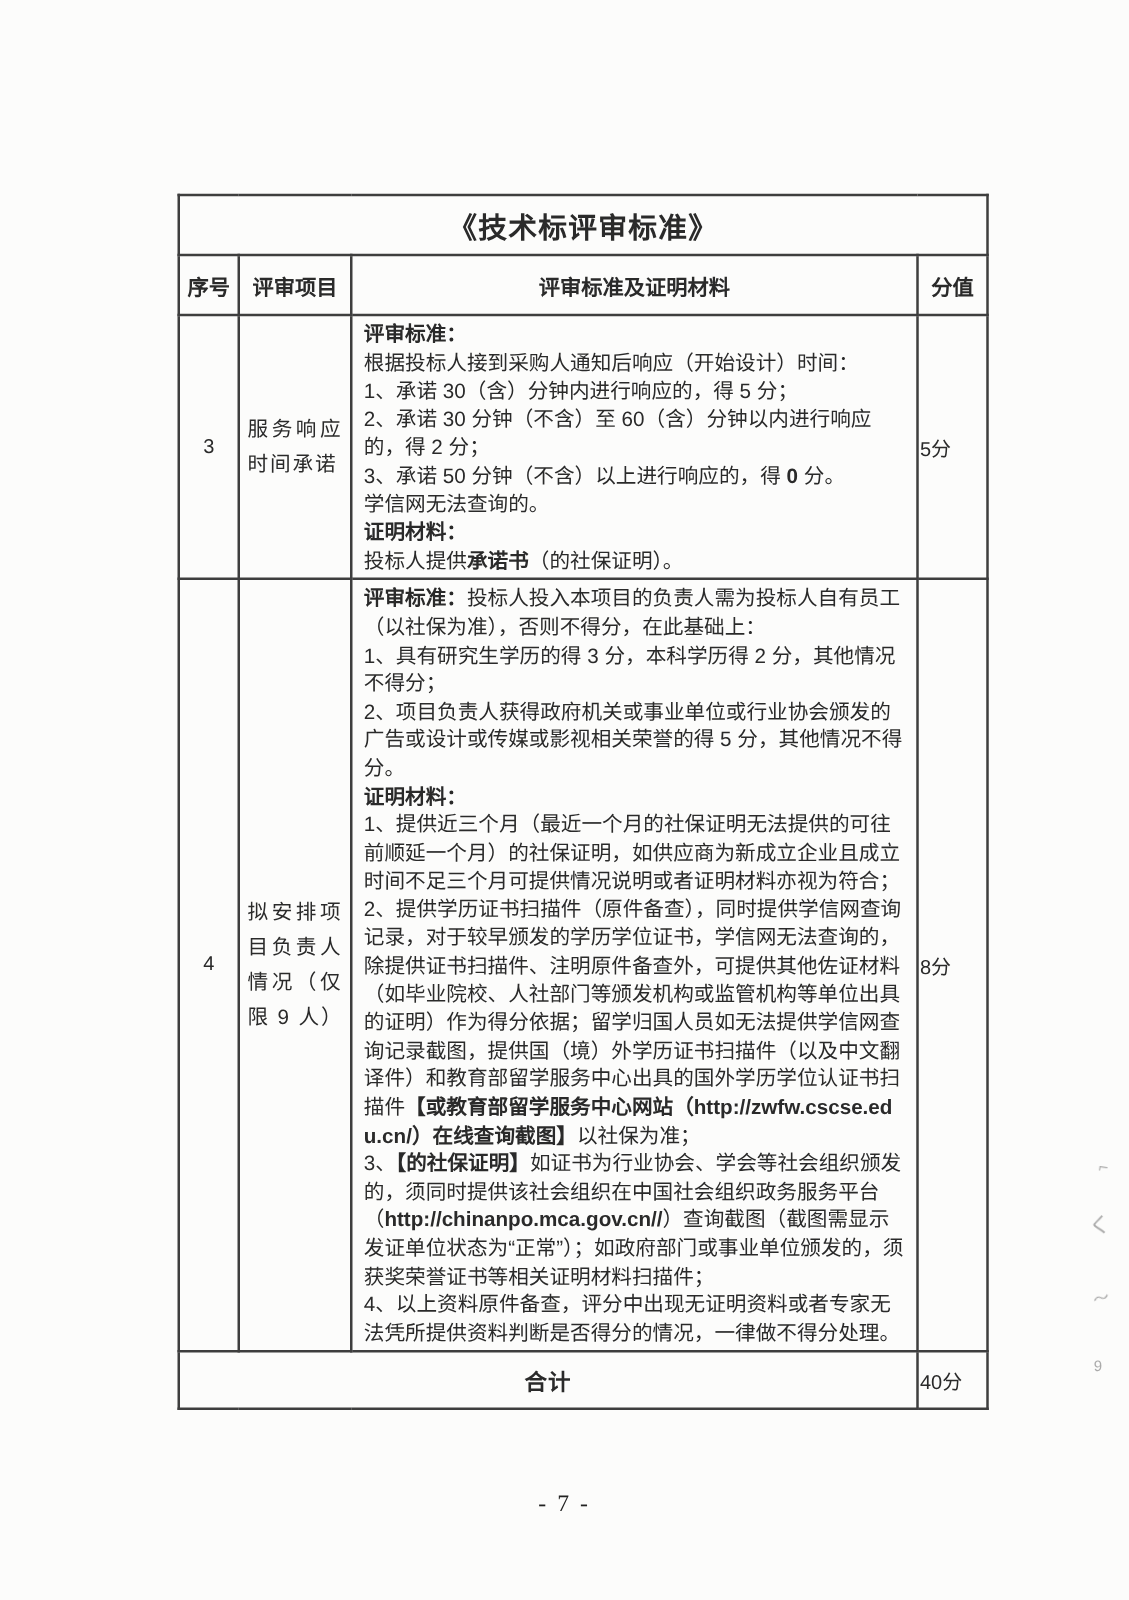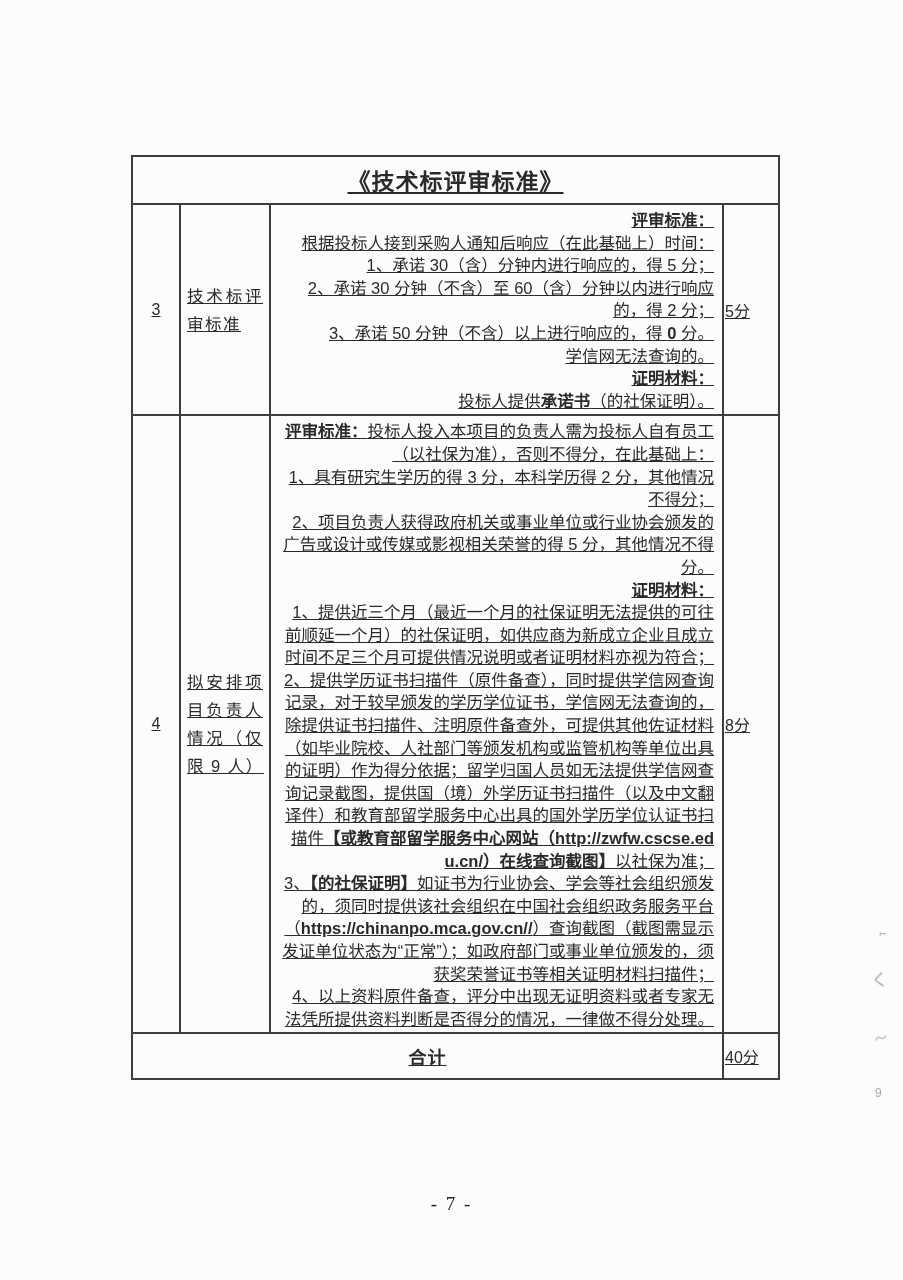--- a/index.html
+++ b/index.html
@@ -5,22 +5,22 @@
   html,body{margin:0;padding:0;}
   body{
     width:903px;height:1280px;position:relative;overflow:hidden;
     background:#fcfcfb;
     font-family:"Liberation Sans","DejaVu Sans",sans-serif;
     color:#2a2a2a;
     -webkit-font-smoothing:antialiased;
   }
   .scan-page{position:absolute;inset:0;}
   table.eval{
-    position:absolute;left:131px;top:155px;width:647px;
-    border-collapse:collapse;table-layout:fixed;text-decoration:underline;
+    position:absolute;left:142px;top:155px;width:647px;
+    border-collapse:collapse;table-layout:fixed;
   }
   table.eval td,table.eval th{
     border:2px solid #3e3e3e;
     vertical-align:middle;
     color:#2a2a2a;
   }
   .title-cell{
     height:44px;text-align:center;font-weight:700;font-size:23px;
     letter-spacing:1px;
   }
@@ -31,21 +31,21 @@
     text-align:justify;word-break:break-all;letter-spacing:1.5px;
   }
   td.criteria-cell{
     vertical-align:top;
     font-size:16.5px;line-height:22.6px;
     padding:4px 8px 2px 9px;
     word-break:break-all;
   }
   td.score-cell{text-align:left;font-size:16px;}
   td.total-cell{height:42px;text-align:center;font-weight:700;font-size:18px;letter-spacing:1px;}
-  .cl{margin:0;text-align:right;}
+  .cl{margin:0;}
   .b{font-weight:700;}
   .page-number{
     position:absolute;left:0;top:1193px;width:903px;
     text-align:center;font-family:"Liberation Serif","DejaVu Serif",serif;
     font-size:19px;color:#222;letter-spacing:2px;
   }
   .artifact{
     position:absolute;color:#8f8f8f;opacity:.75;
     font-size:13px;filter:blur(.3px);
   }
@@ -63,46 +63,52 @@
     <colgroup>
       <col style="width:48px">
         <col style="width:90px">
         <col style="width:453px">
         <col style="width:56px">
     </colgroup>
     <tbody>
       <tr>
         <td class="title-cell" colspan="4">《技术标评审标准》</td>
       </tr>
+      <tr>
+        <th class="hdr">序号</th>
+        <th class="hdr">评审项目</th>
+        <th class="hdr">评审标准及证明材料</th>
+        <th class="hdr">分值</th>
+      </tr>
       <tr style="height:204px;">
         <td class="no-cell">3</td>
-        <td class="item-cell">技术标评审标准</td>
+        <td class="item-cell">服务响应时间承诺</td>
         <td class="criteria-cell">
             <div class="cl"><span class="b">评审标准：</span></div>
-            <div class="cl"><span>根据投标人接到采购人通知后响应（在此基础上）时间：</span></div>
+            <div class="cl"><span>根据投标人接到采购人通知后响应（开始设计）时间：</span></div>
             <div class="cl"><span>1、承诺 30（含）分钟内进行响应的，得 5 分；</span></div>
             <div class="cl"><span>2、承诺 30 分钟（不含）至 60（含）分钟以内进行响应的，得 2 分；</span></div>
             <div class="cl"><span>3、承诺 50 分钟（不含）以上进行响应的，得 </span><span class="b">0</span><span> 分。</span></div>
             <div class="cl"><span>学信网无法查询的。</span></div>
             <div class="cl"><span class="b">证明材料：</span></div>
             <div class="cl"><span>投标人提供</span><span class="b">承诺书</span><span>（的社保证明）。</span></div>
           </td>
         <td class="score-cell">5分</td>
       </tr>
       <tr style="height:602px;">
         <td class="no-cell">4</td>
         <td class="item-cell">拟安排项目负责人情况（仅限 9 人）</td>
         <td class="criteria-cell">
             <div class="cl"><span class="b">评审标准：</span><span>投标人投入本项目的负责人需为投标人自有员工（以社保为准），否则不得分，在此基础上：</span></div>
             <div class="cl"><span>1、具有研究生学历的得 3 分，本科学历得 2 分，其他情况不得分；</span></div>
             <div class="cl"><span>2、项目负责人获得政府机关或事业单位或行业协会颁发的广告或设计或传媒或影视相关荣誉的得 5 分，其他情况不得分。</span></div>
             <div class="cl"><span class="b">证明材料：</span></div>
             <div class="cl"><span>1、提供近三个月（最近一个月的社保证明无法提供的可往前顺延一个月）的社保证明，如供应商为新成立企业且成立时间不足三个月可提供情况说明或者证明材料亦视为符合；</span></div>
             <div class="cl"><span>2、提供学历证书扫描件（原件备查），同时提供学信网查询记录，对于较早颁发的学历学位证书，学信网无法查询的，除提供证书扫描件、注明原件备查外，可提供其他佐证材料（如毕业院校、人社部门等颁发机构或监管机构等单位出具的证明）作为得分依据；留学归国人员如无法提供学信网查询记录截图，提供国（境）外学历证书扫描件（以及中文翻译件）和教育部留学服务中心出具的国外学历学位认证书扫描件</span><span class="b">【或教育部留学服务中心网站（http://zwfw.cscse.edu.cn/）在线查询截图】</span><span>以社保为准；</span></div>
-            <div class="cl"><span>3、</span><span class="b">【的社保证明】</span><span>如证书为行业协会、学会等社会组织颁发的，须同时提供该社会组织在中国社会组织政务服务平台（</span><span class="b">https://chinanpo.mca.gov.cn//</span><span>）查询截图（截图需显示发证单位状态为“正常”）；如政府部门或事业单位颁发的，须获奖荣誉证书等相关证明材料扫描件；</span></div>
+            <div class="cl"><span>3、</span><span class="b">【的社保证明】</span><span>如证书为行业协会、学会等社会组织颁发的，须同时提供该社会组织在中国社会组织政务服务平台（</span><span class="b">http://chinanpo.mca.gov.cn//</span><span>）查询截图（截图需显示发证单位状态为“正常”）；如政府部门或事业单位颁发的，须获奖荣誉证书等相关证明材料扫描件；</span></div>
             <div class="cl"><span>4、以上资料原件备查，评分中出现无证明资料或者专家无法凭所提供资料判断是否得分的情况，一律做不得分处理。</span></div>
           </td>
         <td class="score-cell">8分</td>
       </tr>
       <tr>
         <td class="total-cell" colspan="3">合计</td>
         <td class="score-cell">40分</td>
       </tr>
     </tbody>
   </table>

